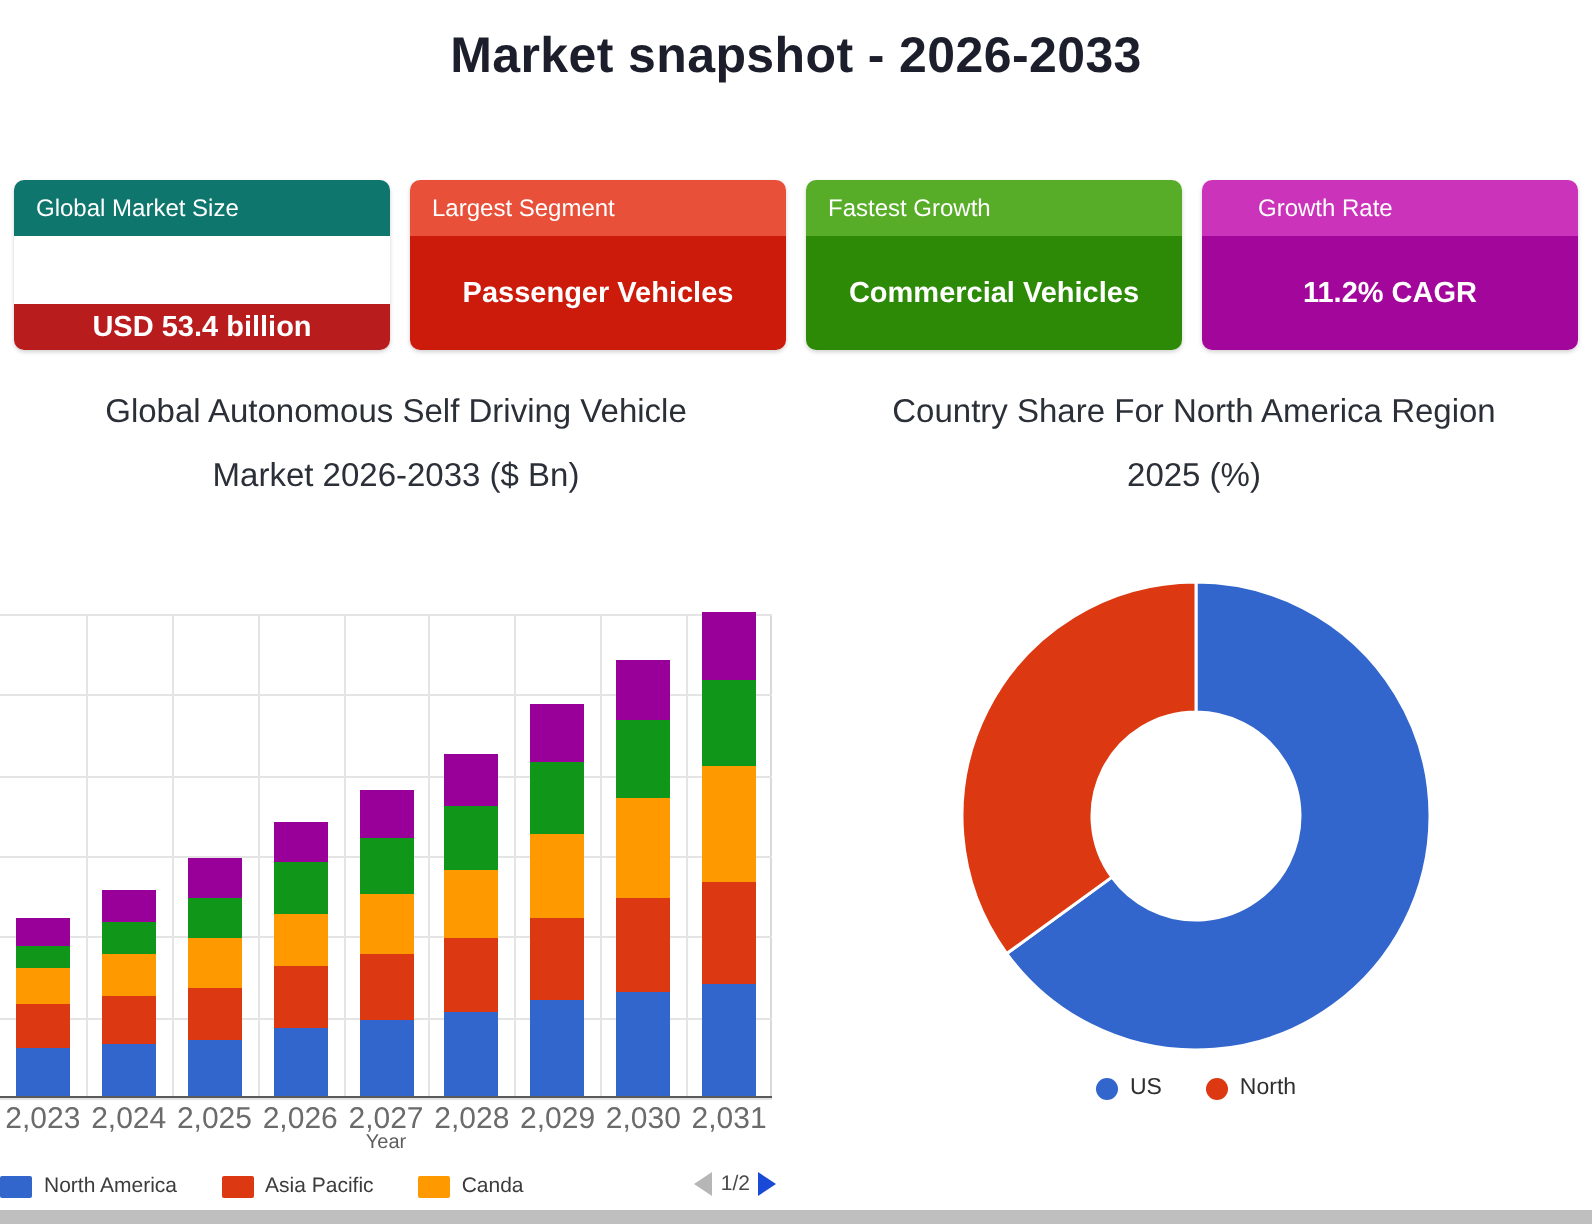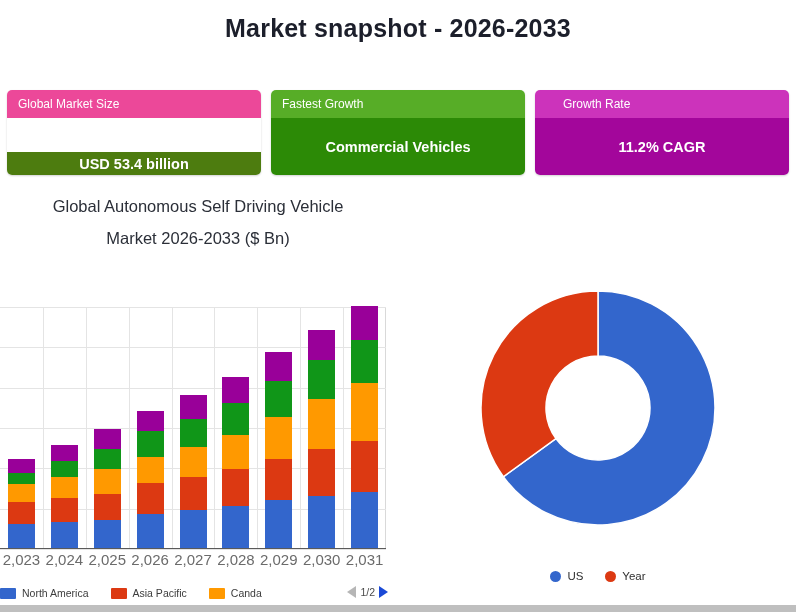--- a/index.html
+++ b/index.html
@@ -98,57 +98,65 @@
   .pg-prev { border-right: 9px solid #b6b6b6; }
   .pg-next { border-left: 9px solid #1a49d6; }
   .pg-label { font-size: 10.5px; color: #4a4a4a; }
 
   
   .donut-chart { position: absolute; left: 400px; top: 280px; width: 396px; height: 310px; }
   .donut-wrap { position: absolute; left: 0; top: 0; width: 396px; height: 255px;
                 display: flex; align-items: center; justify-content: center; }
   .donut-legend {
     position: absolute; left: 0; top: 258px; width: 396px;
-    display: flex; align-items: center; justify-content: center; gap: 22px; margin-top: 32px;
+    display: flex; align-items: center; justify-content: center; gap: 22px;
   }
   .dl-item { display: flex; align-items: center; gap: 6px; }
   .dl-dot { width: 11px; height: 11px; border-radius: 50%; }
   .dl-text { font-size: 11.5px; color: #2f2f2f; }
 
   
   .bottom-strip {
     position: absolute; left: 0; bottom: 0; width: 796px; height: 7px;
     background: #bfbfbf;
   }
 </style>
 </head>
 <body>
 
 <div class="page">
 
   <div class="page-title">Market snapshot - 2026-2033</div>
 
   <div class="cards">
     <div class="card">
-      <div class="card-head" style="background: #ec4899;">Global Market Size</div>
-      <div class="card-body" style="background: #4d7c0f; margin-top: 34px;">USD 53.4 billion</div>
+      <div class="card-head" style="background: #0f766e;">Global Market Size</div>
+      <div class="card-body" style="background: #b91c1c; margin-top: 34px;">USD 53.4 billion</div>
+    </div>
+    <div class="card">
+      <div class="card-head" style="background: rgb(232, 80, 58);">Largest Segment</div>
+      <div class="card-body" style="background: rgb(204, 26, 11);">Passenger Vehicles</div>
     </div>
     <div class="card">
       <div class="card-head" style="background: rgb(87, 173, 39);">Fastest Growth</div>
       <div class="card-body" style="background: rgb(44, 138, 6);">Commercial Vehicles</div>
     </div>
     <div class="card">
       <div class="card-head" style="background: rgb(204, 51, 187); padding-left: 28px;">Growth Rate</div>
       <div class="card-body" style="background: rgb(163, 6, 155);">11.2% CAGR</div>
     </div>
   </div>
 
   <div class="chart-title" id="bar-title">
     <div>Global Autonomous Self Driving Vehicle</div>
     <div>Market 2026-2033 ($ Bn)</div>
+  </div>
+  <div class="chart-title" id="donut-title">
+    <div>Country Share For North America Region</div>
+    <div>2025 (%)</div>
   </div>
 
   <div class="bar-chart">
     <div class="plot" id="plot">
       <div id="gridlines">
           <div class="gline" style="top: 242px;"></div>
           <div class="gline" style="top: 201.667px;"></div>
           <div class="gline" style="top: 161.333px;"></div>
           <div class="gline" style="top: 121px;"></div>
           <div class="gline" style="top: 80.6667px;"></div>
@@ -252,20 +260,21 @@
         <div class="xlabel">2,023</div>
         <div class="xlabel">2,024</div>
         <div class="xlabel">2,025</div>
         <div class="xlabel">2,026</div>
         <div class="xlabel">2,027</div>
         <div class="xlabel">2,028</div>
         <div class="xlabel">2,029</div>
         <div class="xlabel">2,030</div>
         <div class="xlabel">2,031</div>
       </div>
+    <div class="xaxis-name">Year</div>
 
     <div class="legend-row" id="bar-legend">
         <div class="lg-item">
           <span class="lg-swatch" style="background: rgb(51, 102, 204);"></span>
           <span class="lg-text">North America</span>
         </div>
         <div class="lg-item">
           <span class="lg-swatch" style="background: rgb(220, 57, 18);"></span>
           <span class="lg-text">Asia Pacific</span>
         </div>
@@ -289,19 +298,19 @@
           <path d="M 25.345011658131156 188.7708745182194 A 117 117 0 0 1 119.99999999999997 3 L 119.99999999999999 68 A 52 52 0 0 0 77.93111629250274 150.5648331192086 Z" fill="#dc3912" stroke="#ffffff" stroke-width="1.5"></path>
         </svg>
     </div>
     <div class="donut-legend" id="donut-legend">
         <div class="dl-item">
           <span class="dl-dot" style="background: rgb(51, 102, 204);"></span>
           <span class="dl-text">US</span>
         </div>
         <div class="dl-item">
           <span class="dl-dot" style="background: rgb(220, 57, 18);"></span>
-          <span class="dl-text">Year</span>
+          <span class="dl-text">North</span>
         </div>
       </div>
   </div>
 
   <div class="bottom-strip"></div>
 </div>
 
 </body></html>

